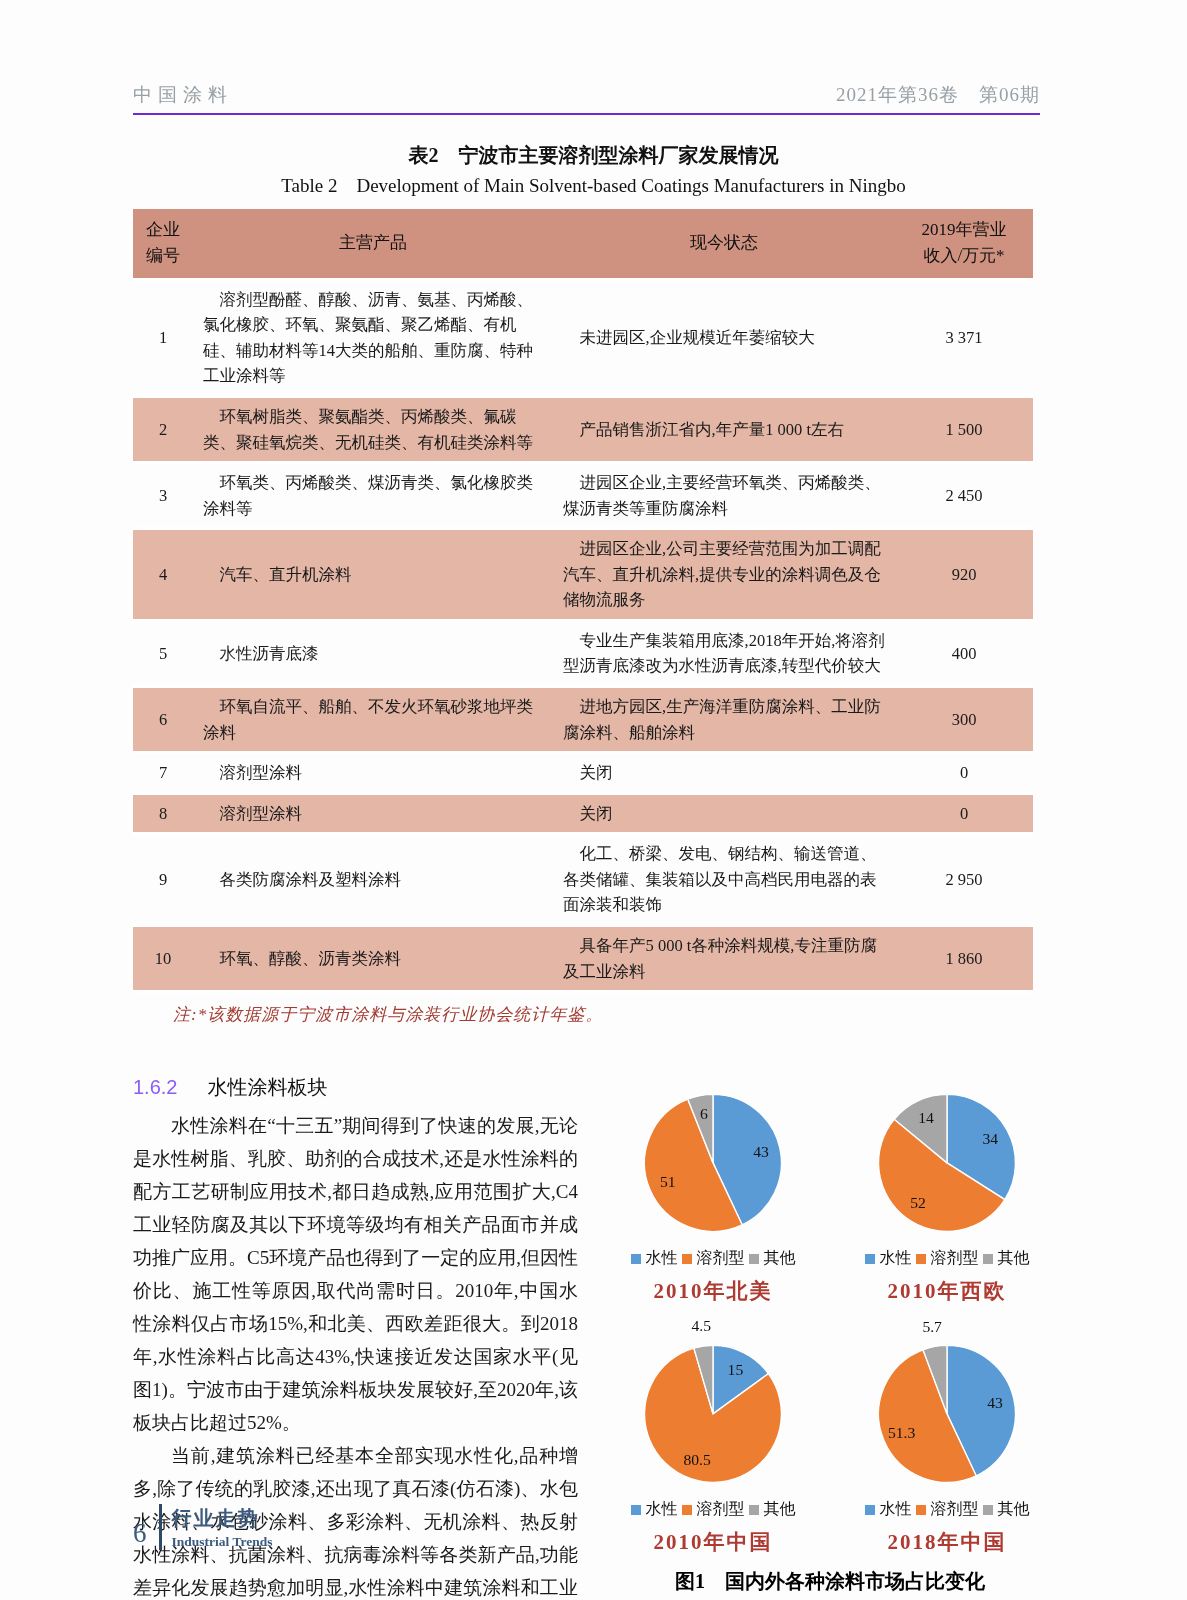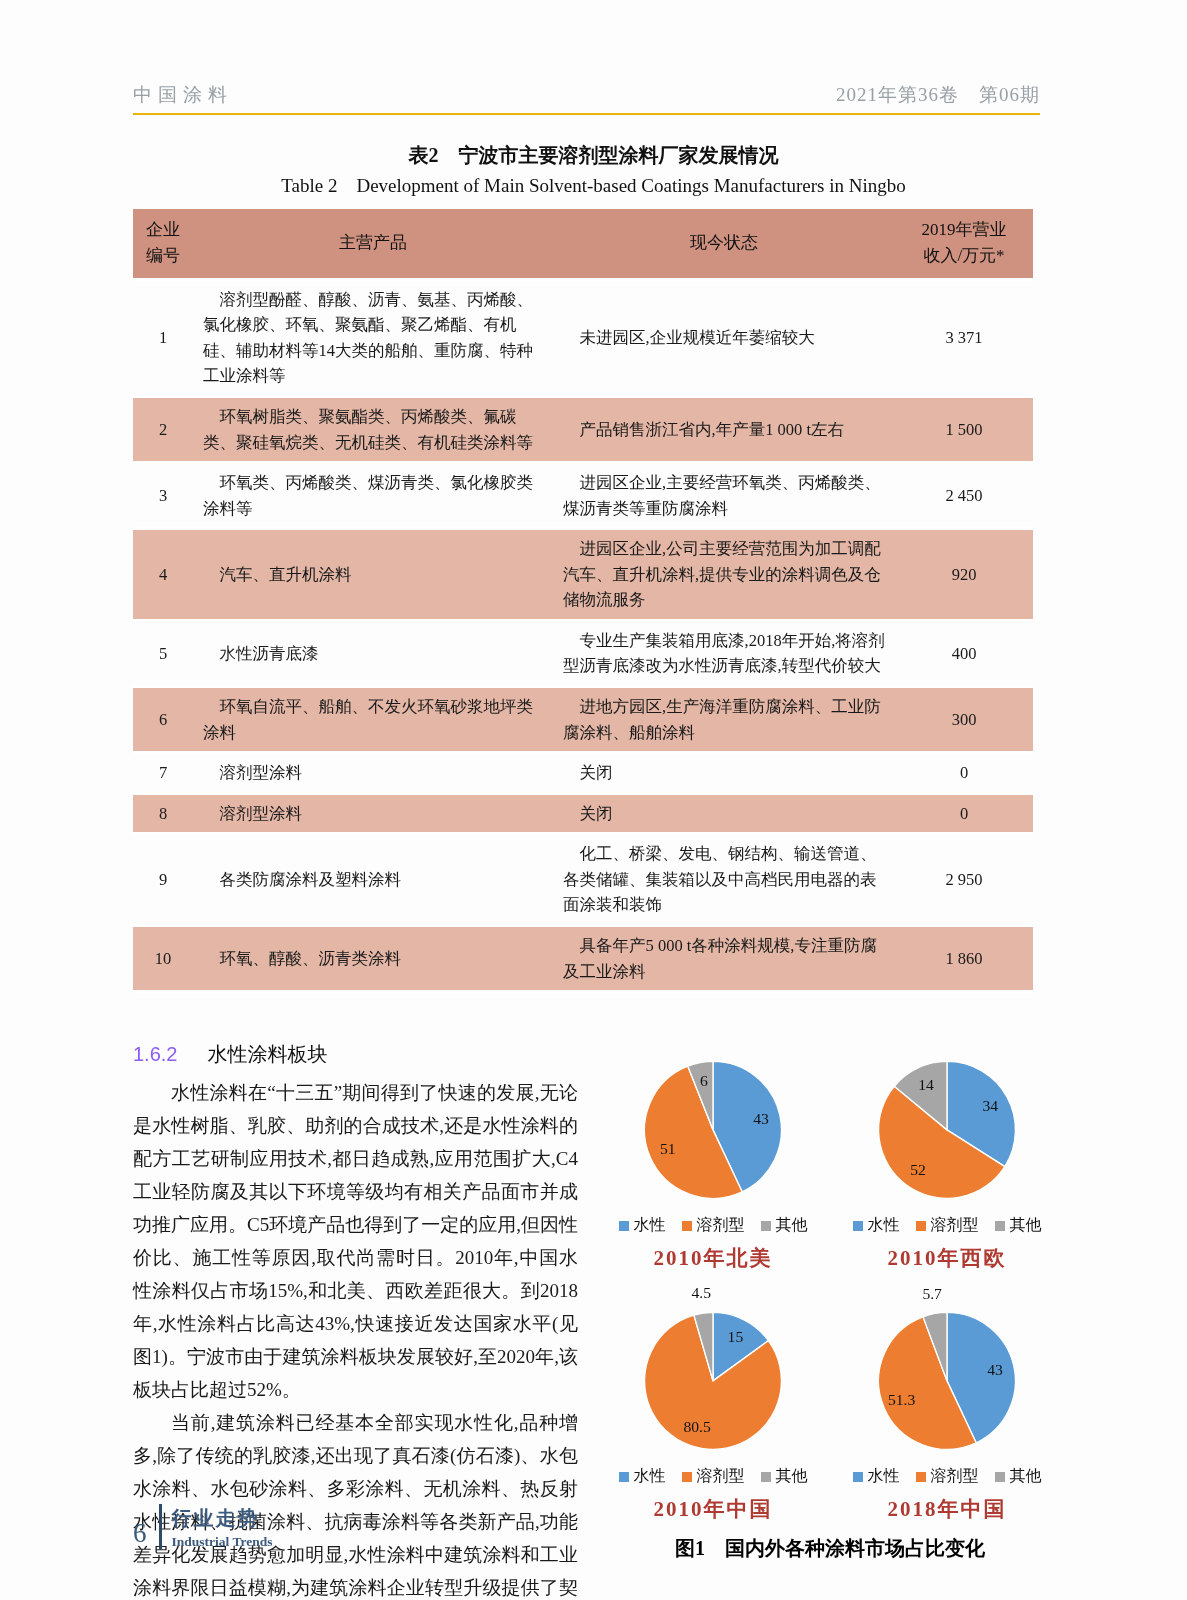--- a/index.html
+++ b/index.html
@@ -6,21 +6,21 @@
   .page{
     position:relative;width:1187px;height:1600px;margin:0 auto;
     background:#fdfdfd;outline:1px solid #d8d8d8;
     font-family:"Liberation Serif","DejaVu Serif",serif;color:#1a1a1a;
     overflow:hidden;
   }
   
   .runhead{
     position:absolute;top:82px;left:133px;width:907px;
     display:flex;justify-content:space-between;align-items:flex-end;
-    border-bottom:2px solid #eab308;padding-bottom:5px;
+    border-bottom:2px solid #6d28d9;padding-bottom:5px;
     color:#98a0a6;font-size:19px;
   }
   .runhead .jname{letter-spacing:6px;}
   .runhead .jissue{letter-spacing:1px;}
   
   .tbl-title-zh{margin-top:142px;text-align:center;font-size:20px;font-weight:bold;color:#111;}
   .tbl-title-en{text-align:center;font-size:19px;font-weight:normal;color:#111;margin-top:4px;}
   
   table.dev{
     width:900px;margin:10px 0 0 133px;border-collapse:collapse;table-layout:fixed;
@@ -45,21 +45,21 @@
   .col-l{width:445px;flex:0 0 445px;}
   .col-r{width:460px;flex:0 0 460px;}
   .sec-head{font-family:"Liberation Sans","DejaVu Sans",sans-serif;font-size:20px;margin:6px 0 8px 0;}
   .sec-num{color:#8b5cf6;margin-right:30px;}
   .sec-title{color:#111;font-weight:normal;}
   .col-l p{margin:0;font-size:19px;line-height:33px;text-align:justify;text-indent:2em;}
   
   .pie-grid{display:grid;grid-template-columns:1fr 1fr;column-gap:8px;row-gap:14px;}
   .pie-cell{display:flex;flex-direction:column;align-items:center;}
   .pie-cell svg{display:block;}
-  .pie-legend{display:flex;gap:16px;align-items:center;margin-top:2px;font-size:16px;color:#111;}
+  .pie-legend{display:flex;gap:4px;align-items:center;margin-top:2px;font-size:16px;color:#111;}
   .pie-legend .li{display:flex;align-items:center;gap:5px;}
   .pie-legend .sw{width:10px;height:10px;display:inline-block;}
   .pie-title{margin-top:8px;font-size:21px;color:#ae3a32;font-weight:600;letter-spacing:2px;}
   .fig-cap-zh{margin-top:12px;text-align:center;font-size:20px;font-weight:bold;color:#000000;}
   
   .footer{position:absolute;left:133px;bottom:50px;display:flex;align-items:center;color:#3c5a7d;}
   .footer .pno{font-size:27px;margin-right:12px;transform:translateY(6px);}
   .footer .bar{width:3px;height:46px;background:#2d4a66;margin-right:10px;}
   .footer .fcol .zh{font-family:"Liberation Sans","DejaVu Sans",sans-serif;font-size:20px;font-weight:bold;letter-spacing:2px;}
   .footer .fcol .en{font-size:13.5px;font-weight:bold;margin-top:2px;}
@@ -157,20 +157,21 @@
     </tr>
     <tr class="band">
       <td class="cell-id">10</td>
       <td class="cell-prod">环氧、醇酸、沥青类涂料</td>
       <td class="cell-status">具备年产5 000 t各种涂料规模,专注重防腐及工业涂料</td>
       <td class="cell-rev">1 860</td>
     </tr>
   </tbody>
     </table>
 
+  <div class="note">注:*该数据源于宁波市涂料与涂装行业协会统计年鉴。</div>
 
   <div class="cols">
     <div class="col-l">
       <div class="sec-head">
         <span class="sec-num">1.6.2</span><span class="sec-title">水性涂料板块</span>
       </div>
       <p>水性涂料在“十三五”期间得到了快速的发展,无论是水性树脂、乳胶、助剂的合成技术,还是水性涂料的配方工艺研制应用技术,都日趋成熟,应用范围扩大,C4工业轻防腐及其以下环境等级均有相关产品面市并成功推广应用。C5环境产品也得到了一定的应用,但因性价比、施工性等原因,取代尚需时日。2010年,中国水性涂料仅占市场15%,和北美、西欧差距很大。到2018年,水性涂料占比高达43%,快速接近发达国家水平(见图1)。宁波市由于建筑涂料板块发展较好,至2020年,该板块占比超过52%。</p>
       <p>当前,建筑涂料已经基本全部实现水性化,品种增多,除了传统的乳胶漆,还出现了真石漆(仿石漆)、水包水涂料、水包砂涂料、多彩涂料、无机涂料、热反射水性涂料、抗菌涂料、抗病毒涂料等各类新产品,功能差异化发展趋势愈加明显,水性涂料中建筑涂料和工业涂料界限日益模糊,为建筑涂料企业转型升级提供了契机。未来竞争将更加注重性价比,其中产业链延伸和国产化替代是重要手段。</p>
 
     </div>

